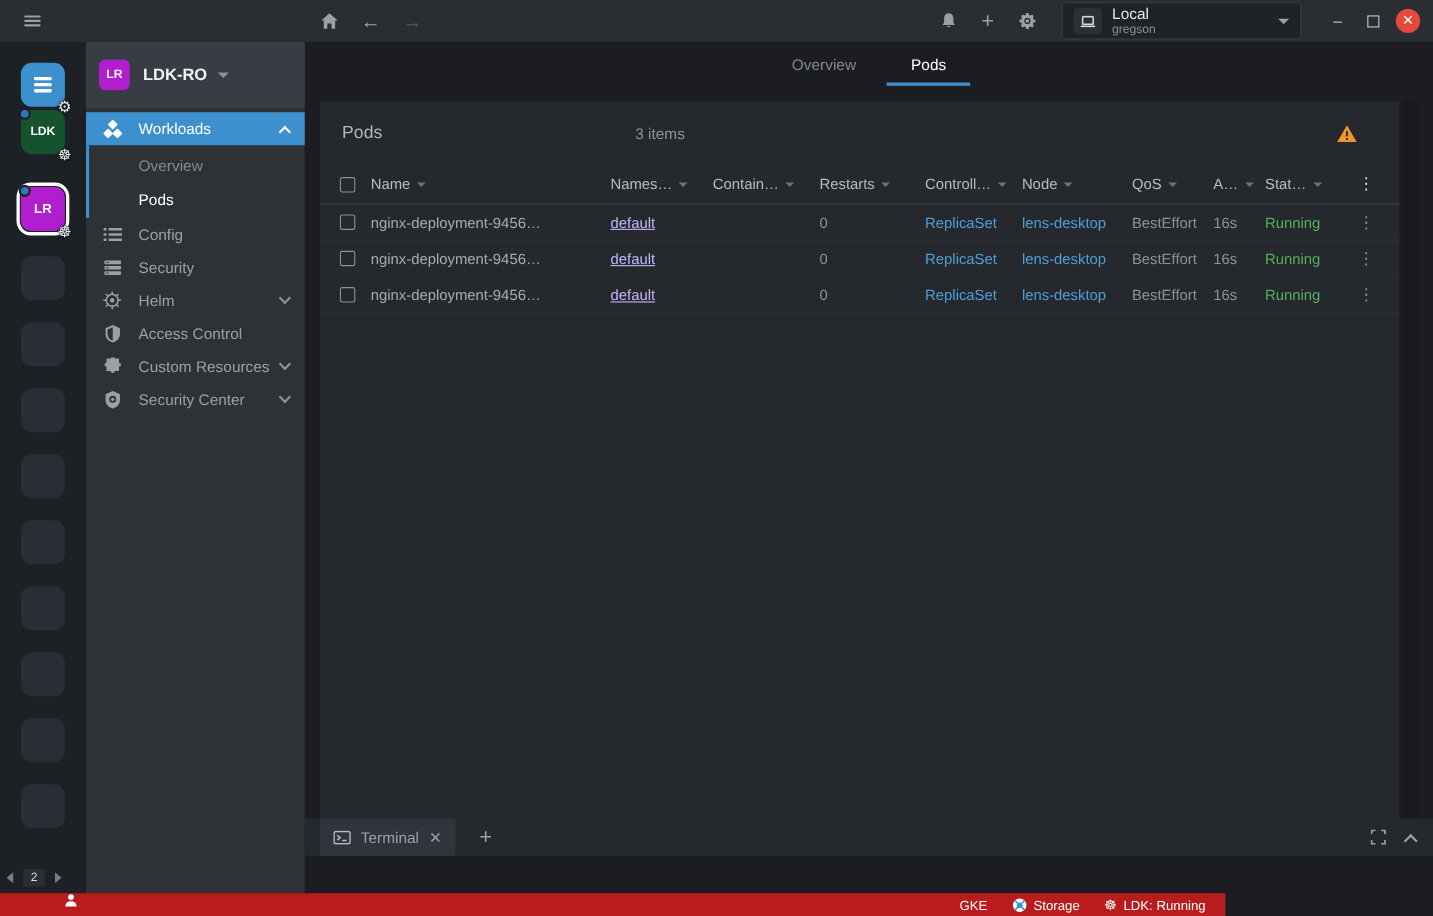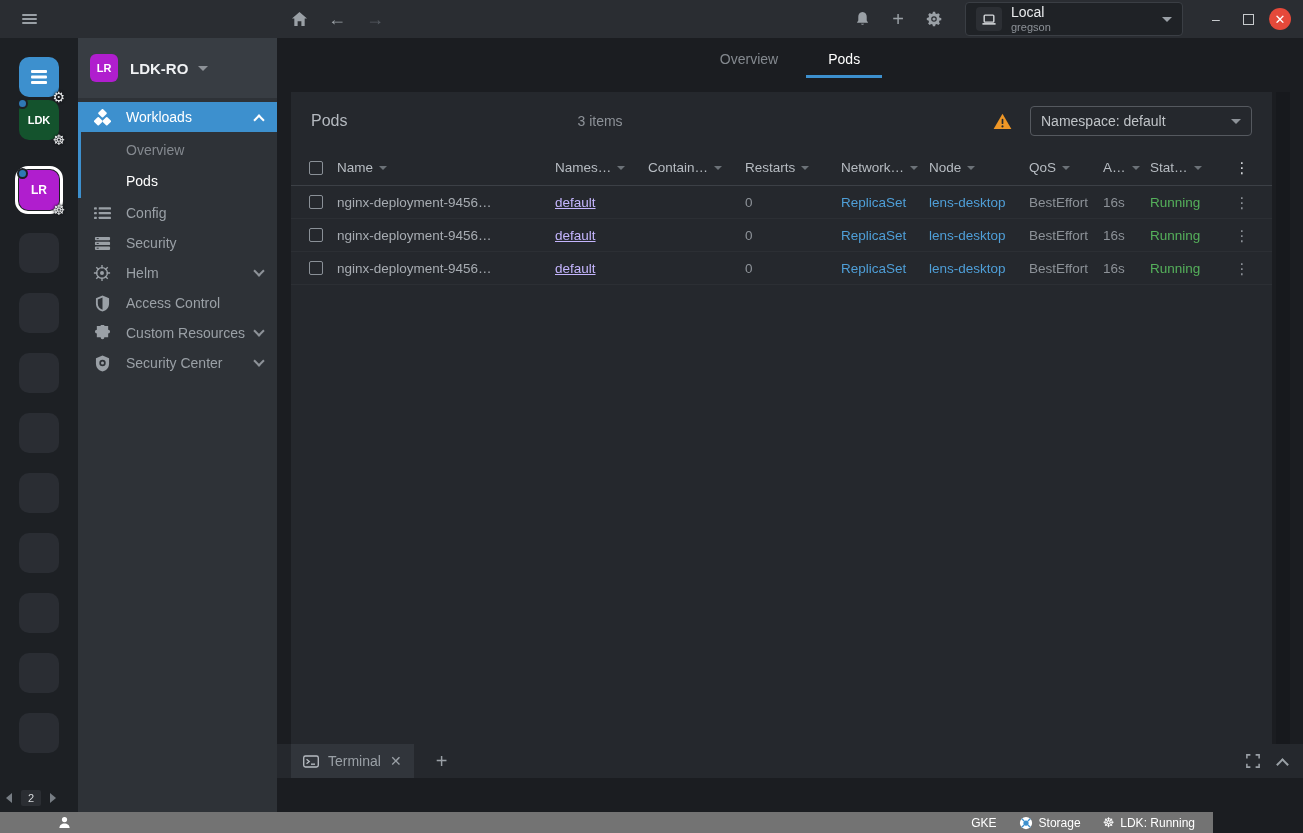--- a/index.html
+++ b/index.html
@@ -134,22 +134,22 @@
     padding:0 12px; margin-left:14px; color:#9aa0a6; cursor:pointer; }
   .term-ic { color:#b7bcc2; }
   .dock-close { color:#9aa0a6; font-size:14px; cursor:pointer; }
   .dock-add { color:#9aa0a6; font-size:20px; margin-left:22px; cursor:pointer; line-height:1; }
   .dock-right { margin-left:auto; display:flex; align-items:center; gap:18px; margin-right:16px; color:#9aa0a6; }
   .chev-up-g { width:9px; height:9px; border-right:2px solid #9aa0a6; border-bottom:2px solid #9aa0a6;
     transform:rotate(225deg); margin-top:6px; cursor:pointer; }
   .dock-expand { cursor:pointer; }
 
   
-  .statusbar { position:absolute; left:0; bottom:0; width:1213px; height:21px; background:#737373;
-    display:flex; align-items:center; color:#fff; font-size:12px; z-index:6; }
+  .statusbar { position:absolute; left:0; bottom:0; width:1114px; height:21px; background:#b91c1c;
+    display:flex; color:#fff; font-size:12px; z-index:6; }
   .sb-user { margin-left:58px; cursor:pointer; display:flex; }
   .sb-right { margin-left:auto; display:flex; align-items:center; gap:22px; margin-right:18px; }
   .sb-item { display:flex; align-items:center; gap:6px; cursor:pointer; }
   .wheel-ch { font-size:13px; line-height:1; }
 </style>
 </head>
 <body>
 
 <div class="topbar">
   <div class="tb-icon hamburger">
@@ -344,24 +344,20 @@
       <div class="panel-title">Pods</div>
       <div class="items-count">3 items</div>
       <div class="toolbar-spacer"></div>
       <div class="warn">
         <svg width="19" height="17" viewBox="0 0 20 18" fill="currentColor">
             <path d="M10 0.8 L19.4 17 H0.6 Z"></path>
             <rect x="9.1" y="6.2" width="1.8" height="5.5" rx="0.9" fill="#25282d"></rect>
             <circle cx="10" cy="14.2" r="1.1" fill="#25282d"></circle>
           </svg>
       </div>
-      <div class="select-box">
-        <span>Namespace: default</span>
-        <span class="caret-down"></span>
-      </div>
     </div>
 
     <div class="tgrid thead">
       <div>
           <div class="checkbox"></div>
         </div>
       <div class="th">
           <span>Name</span>
           <span class="sort-caret"></span>
         </div>
@@ -371,21 +367,21 @@
         </div>
       <div class="th">
           <span>Contain…</span>
           <span class="sort-caret"></span>
         </div>
       <div class="th">
           <span>Restarts</span>
           <span class="sort-caret"></span>
         </div>
       <div class="th">
-          <span>Network…</span>
+          <span>Controll…</span>
           <span class="sort-caret"></span>
         </div>
       <div class="th">
           <span>Node</span>
           <span class="sort-caret"></span>
         </div>
       <div class="th">
           <span>QoS</span>
           <span class="sort-caret"></span>
         </div>

